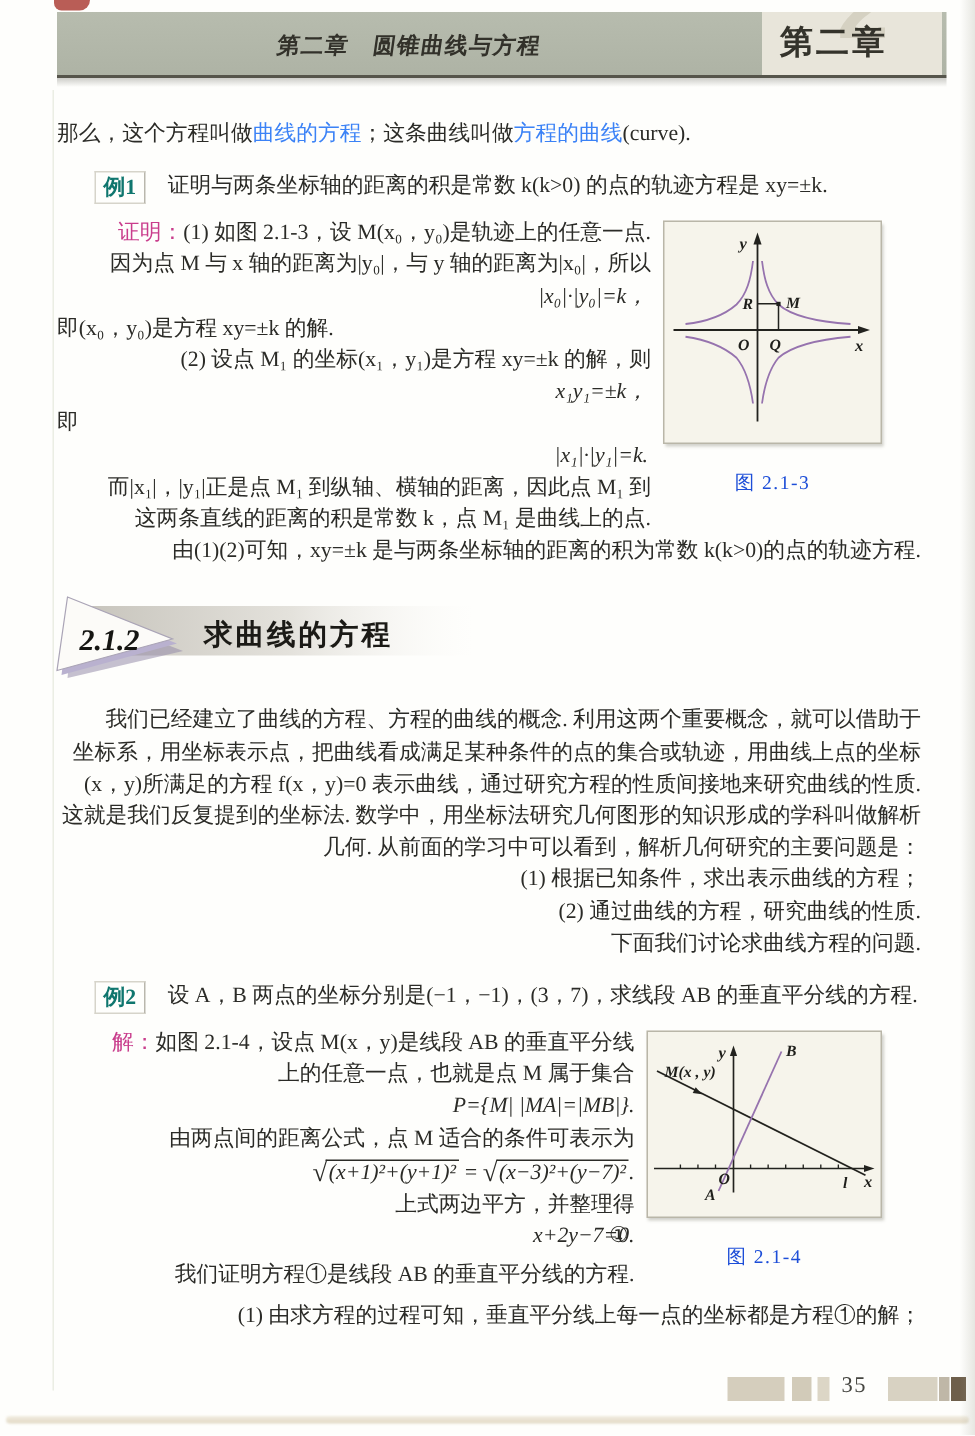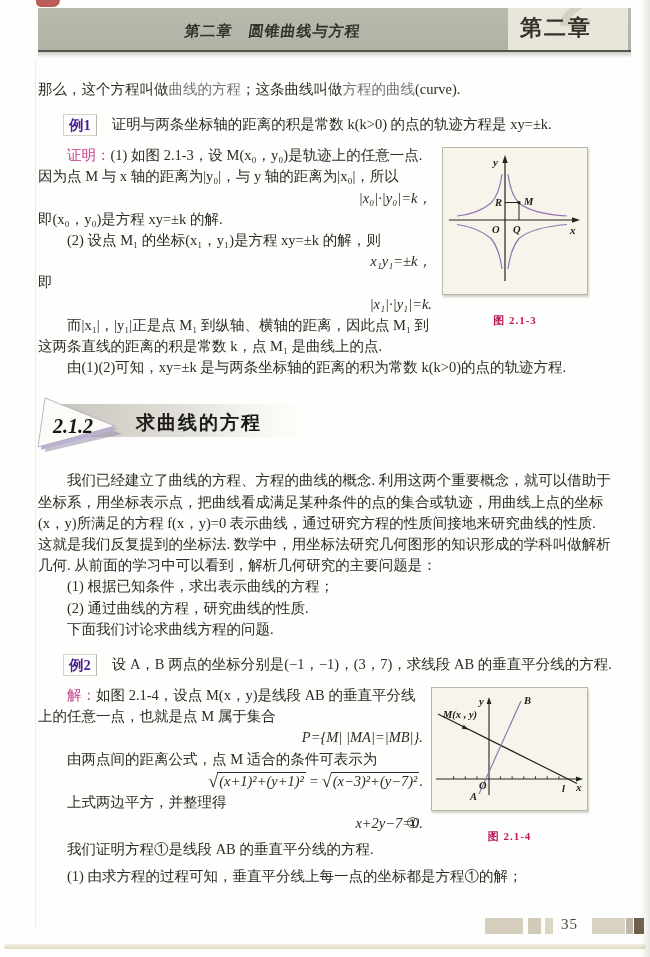--- a/index.html
+++ b/index.html
@@ -33,39 +33,39 @@
   .tab-text { position:absolute; left:12px; top:9px;
     font-family:"Liberation Sans","DejaVu Sans",sans-serif; font-weight:700;
     font-size:22px; letter-spacing:2px; color:#34332b; }
   .band-underline { position:absolute; left:38px; top:50px; width:593px; height:2px;
     background:#56554b; }
   .band-shadow { position:absolute; left:38px; top:52px; width:593px; height:6px;
     background:linear-gradient(rgba(90,90,80,.30), rgba(90,90,80,0)); }
   
   .content { position:absolute; left:38px; top:70px; width:576px; }
   p { margin:0; }
-  .indent { text-indent:2em; }
-  .kw { color:#737373; }
+  .indent { text-indent:2em;text-align:right; }
+  .kw { color:#3b82f6; }
   .magenta { color:#c93d8c; }
   .eq { text-align:right; font-style:italic;font-family:Liberation Serif, serif; }
   .eq-proof { margin-right:182px; }
   .eq-sol  { margin-right:191px; position:relative; }
   .eq-tag { position:absolute; right:4px; top:0; font-style:normal; color:#2b2b27; }
   .intro { margin-top:9px; }
   .example-row { margin:14px 0 9px 25px; display:flex; gap:15px; align-items:flex-start; }
-  .example-label { color:#4c1d95; font-weight:700; white-space:nowrap;
+  .example-label { color:#0f766e; font-weight:700; white-space:nowrap;
     border:1px solid #d6d4ca; border-right-color:#b9b7ad; padding:0 5px; line-height:20px; }
   .example-body { flex:1; }
   .proof-block { margin-top:7px; }
   .solution-block { margin-top:5px; }
   .mt { margin-top:5px; }
   
   figure.fig { float:right; margin:2px 26px 6px 8px; }
   .fig-box { background:#f6f4eb; border:1px solid #b9b6a8; box-shadow:1px 2px 2px rgba(120,120,105,.35); }
-  figure.fig figcaption { text-align:center; margin-top:15px; font-size:11px; color:#be185d; letter-spacing:1px;font-weight:bold; }
+  figure.fig figcaption { text-align:center; margin-top:15px; font-size:13px; color:#1d4ed8; letter-spacing:1px; }
   .fig1 { width:146px; }
   .fig2 { width:157px; }
   svg text { font-family:"Liberation Serif","DejaVu Serif",serif; }
   .axis-label { font-style:italic; font-weight:700; font-size:11px; fill:#1e1e1a; }
   .pt-label { font-style:italic; font-weight:700; font-size:10.5px; fill:#1e1e1a; }
   
   .section-header { position:relative; margin:18px 0 16px -2px; height:58px; clear:both; }
   
   .radical { font-size:18px; font-style:italic; position:relative; top:1px; margin-right:-1px; }
   .radicand { border-top:1.3px solid #2b2b27; padding:0 2px; font-style:italic; }

